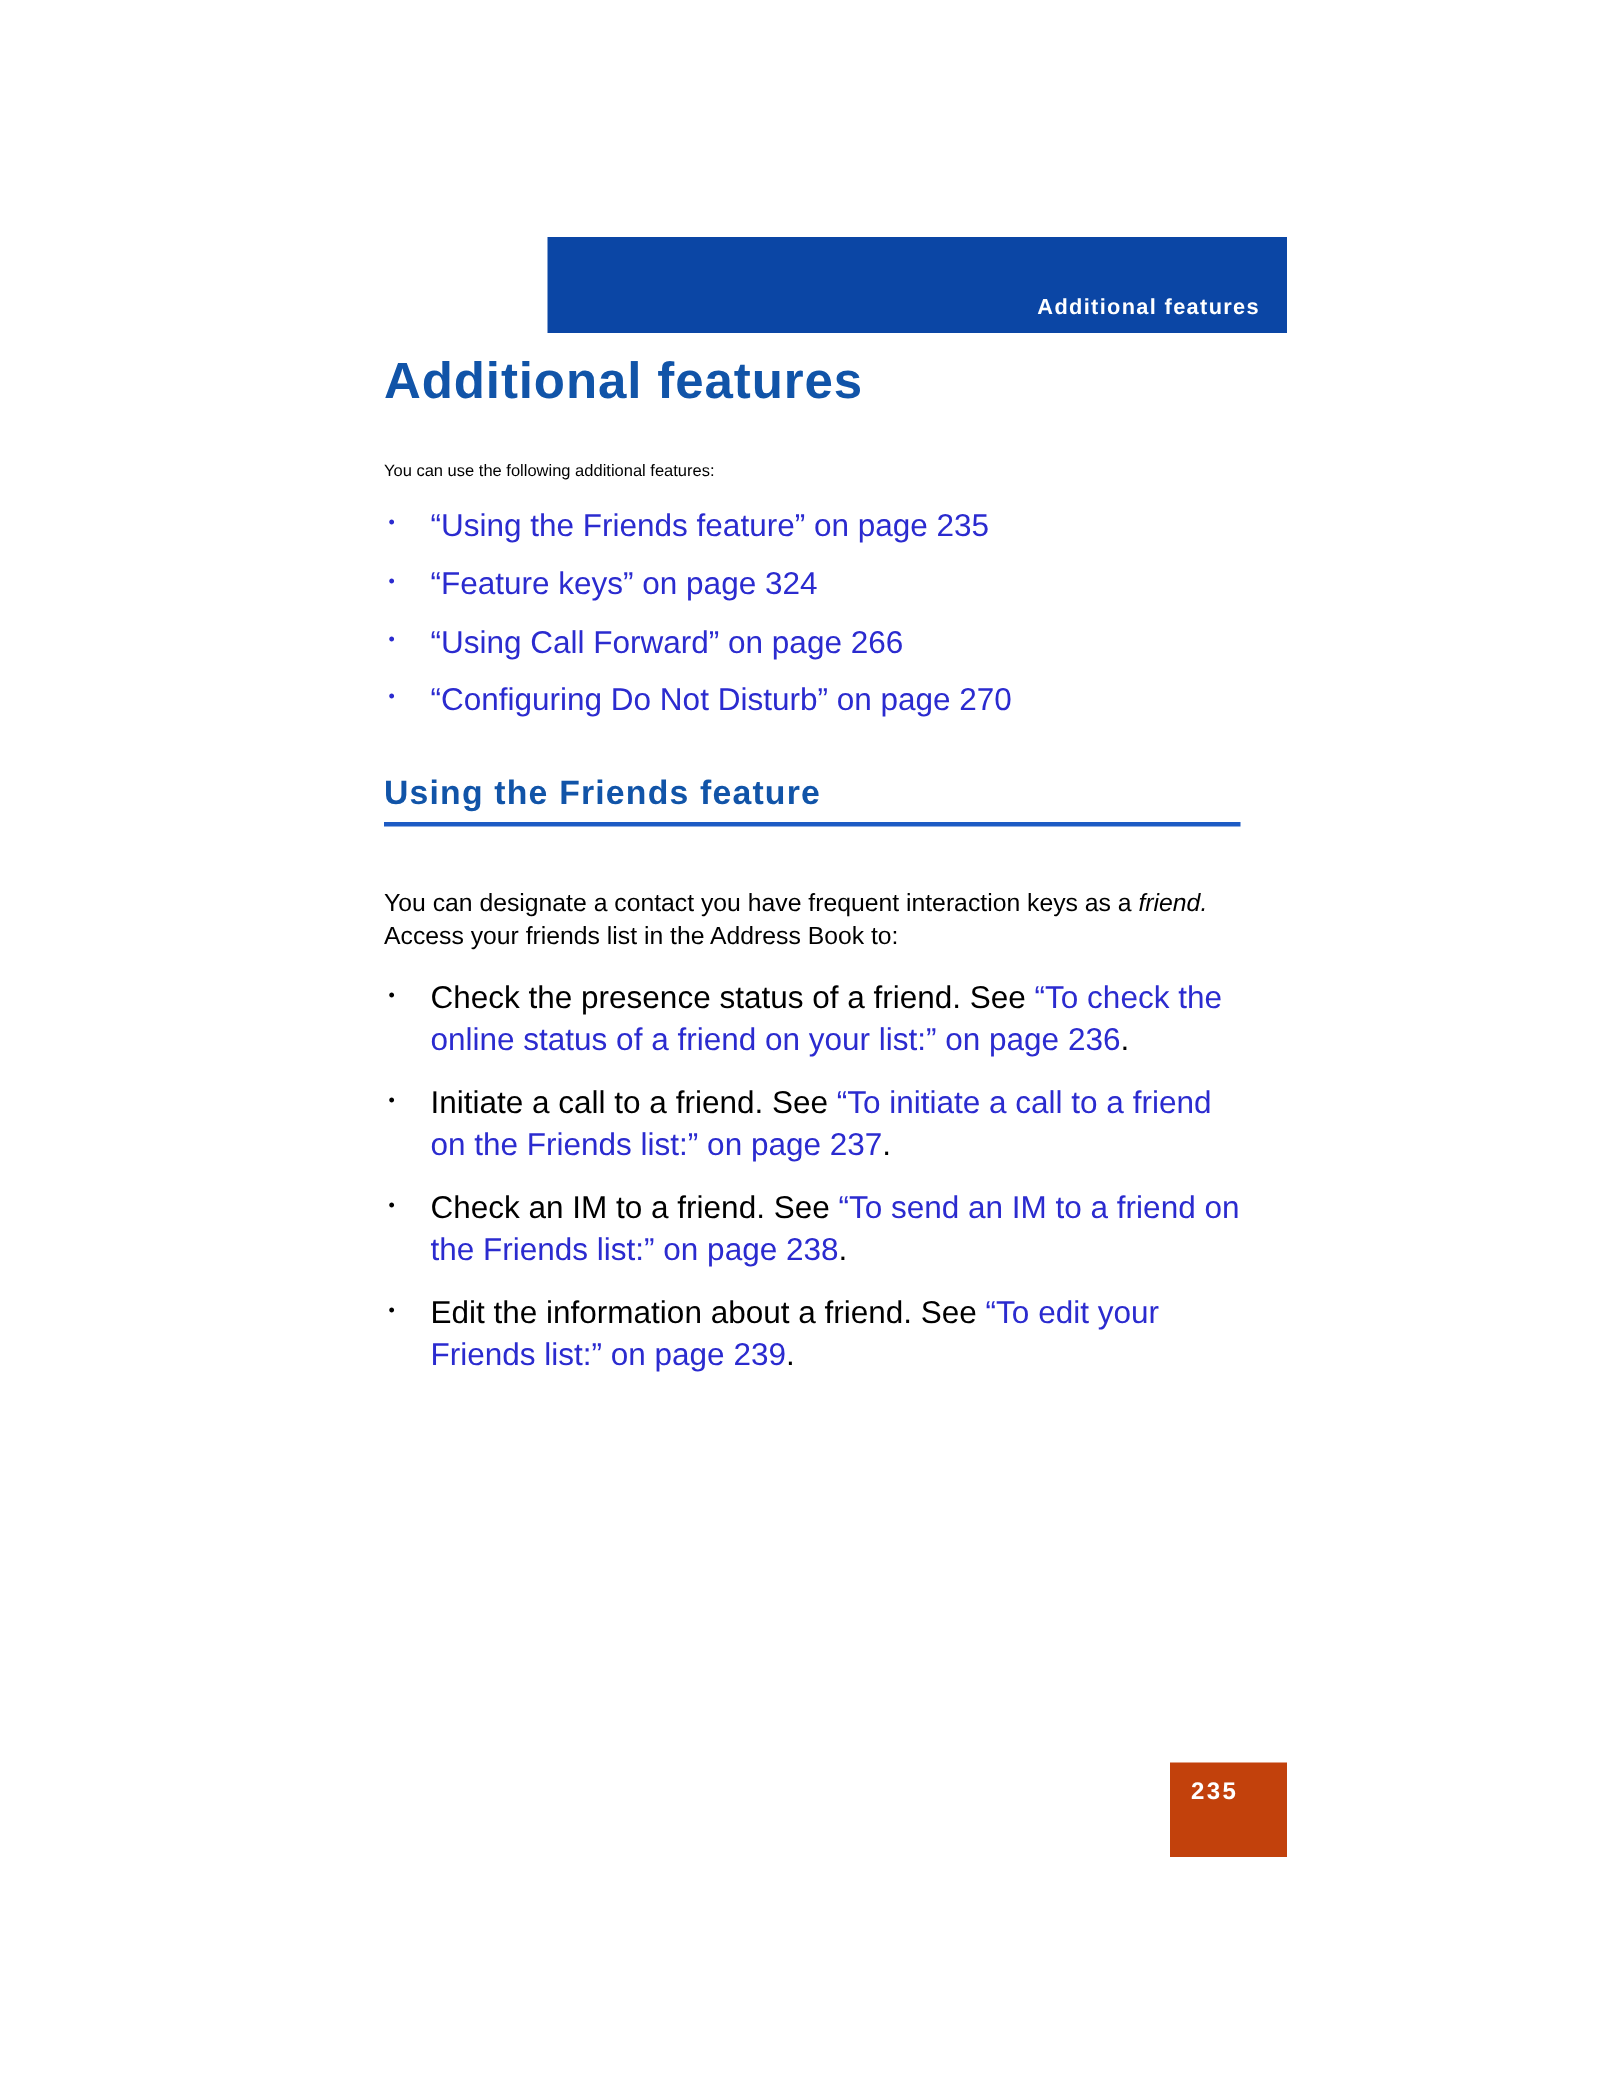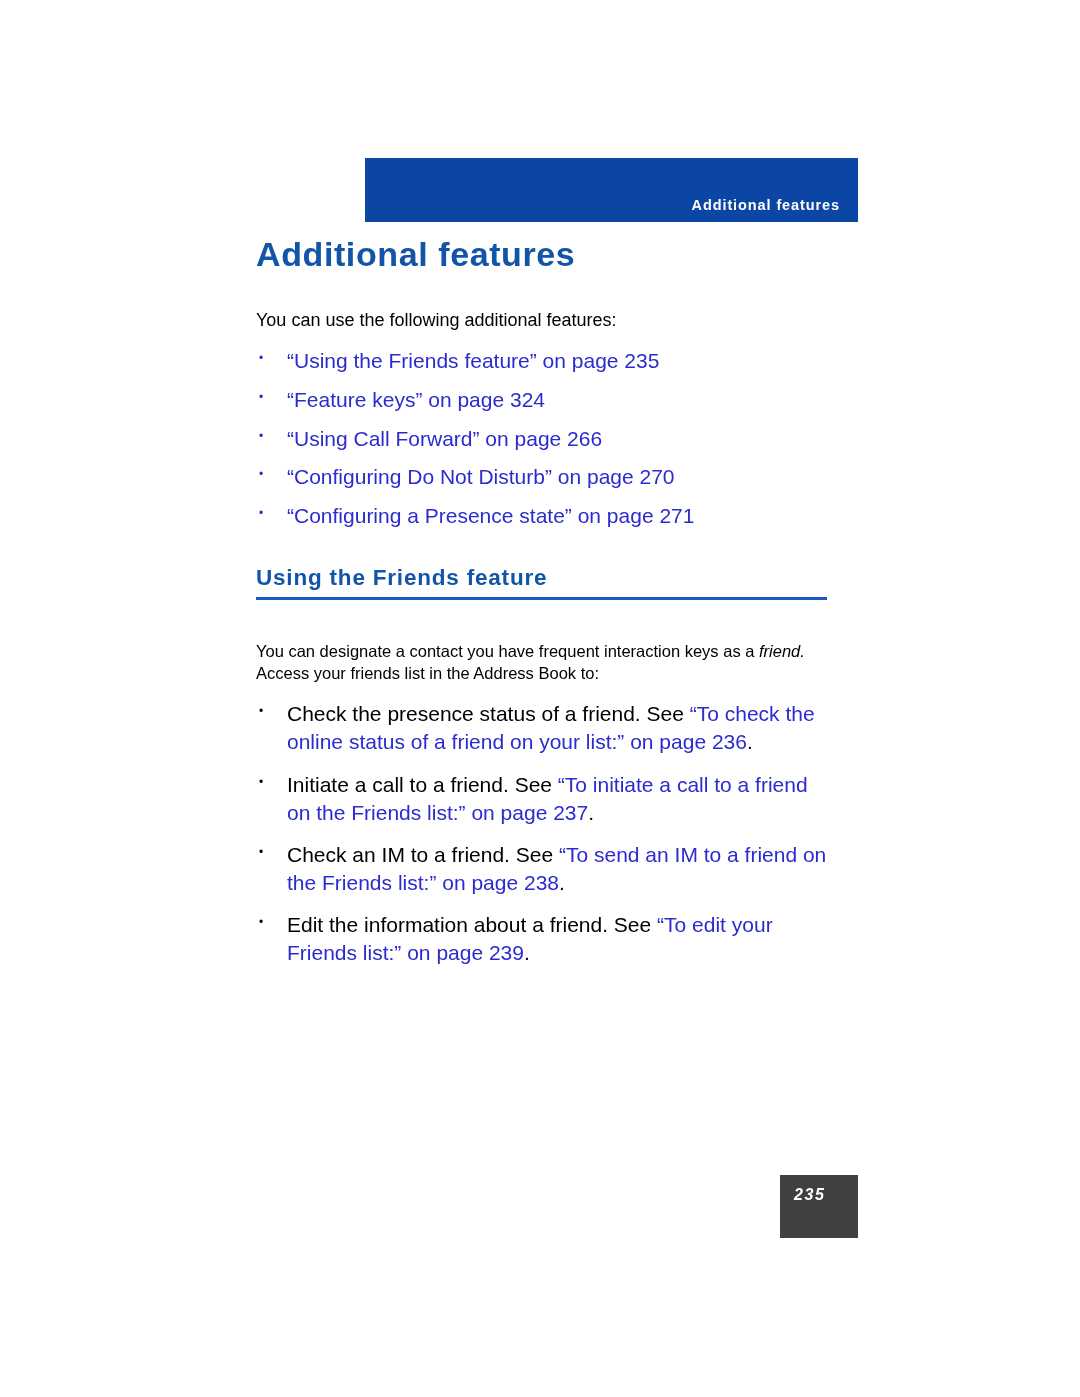--- a/index.html
+++ b/index.html
@@ -48,21 +48,21 @@
   .page-title {
     color: #1154A8;
     font-size: 34px;
     font-weight: bold;
     letter-spacing: 0.6px;
     line-height: 1.1;
     margin: 0 0 34px 0;
   }
 
   .intro-line {
-    font-size: 18px;
+    font-size: 11px;
     line-height: 1.45;
     margin: 0 0 14px 0;
   }
 
   
   .bullet-list {
     list-style: none;
     margin: 0;
     padding: 0;
   }
@@ -131,22 +131,21 @@
     font-style: italic;
   }
 
   
   .page-number-box {
     position: absolute;
     left: 780px;
     top: 1175px;
     width: 78px;
     height: 63px;
-    background: #404040;
-    font-style: italic;
+    background: #c2410c;
   }
   .page-number-text {
     position: absolute;
     left: 14px;
     top: 11px;
     color: #ffffff;
     font-size: 16px;
     font-weight: bold;
     letter-spacing: 1.6px;
   }
@@ -170,23 +169,20 @@
     </li>
     <li class="bullet-item">
       <span>“Feature keys” on page 324</span>
     </li>
     <li class="bullet-item">
       <span>“Using Call Forward” on page 266</span>
     </li>
     <li class="bullet-item">
       <span>“Configuring Do Not Disturb” on page 270</span>
     </li>
-    <li class="bullet-item">
-      <span>“Configuring a Presence state” on page 271</span>
-    </li>
   </ul>
 
   <div class="section-heading-wrap">
     <h2 class="section-heading">Using the Friends feature</h2>
     <div class="section-rule"></div>
   </div>
 
   <p class="body-para">
     <span>You can designate a contact you have frequent interaction keys as a </span><span class="term-italic">friend.</span><span> Access your friends list in the Address Book to:</span>
   </p>

